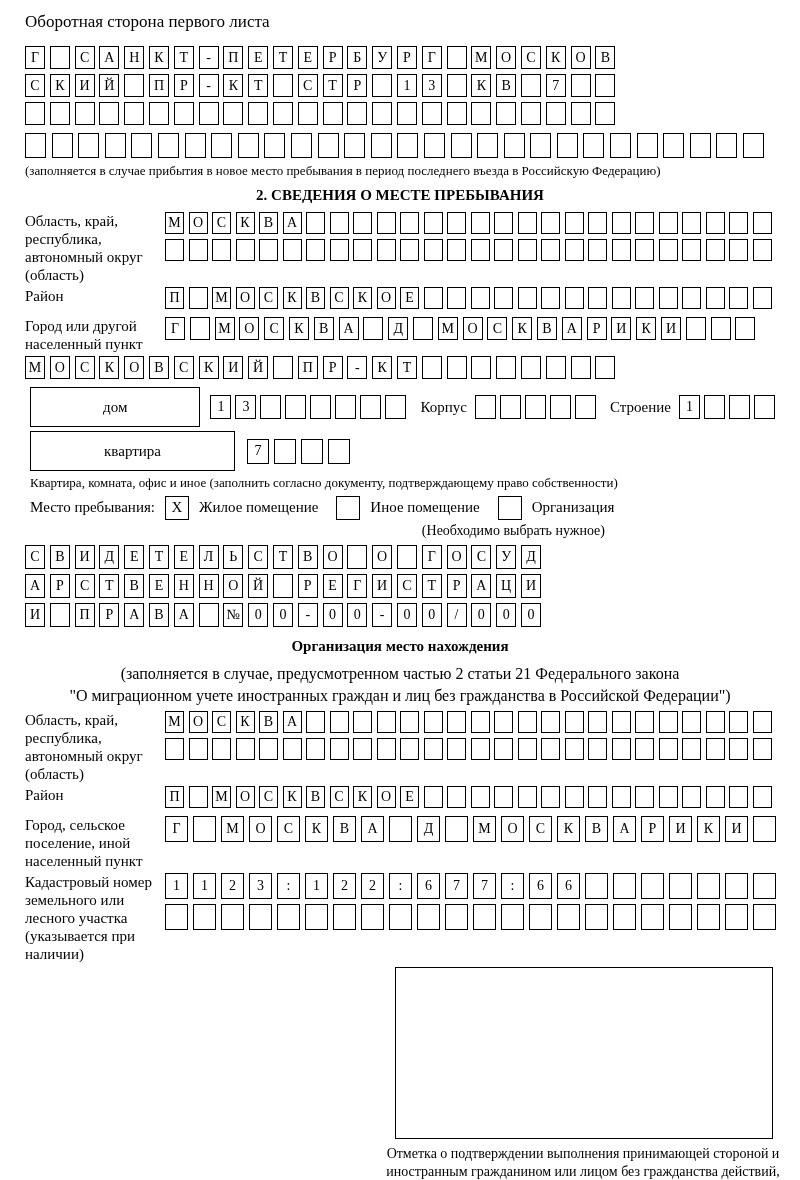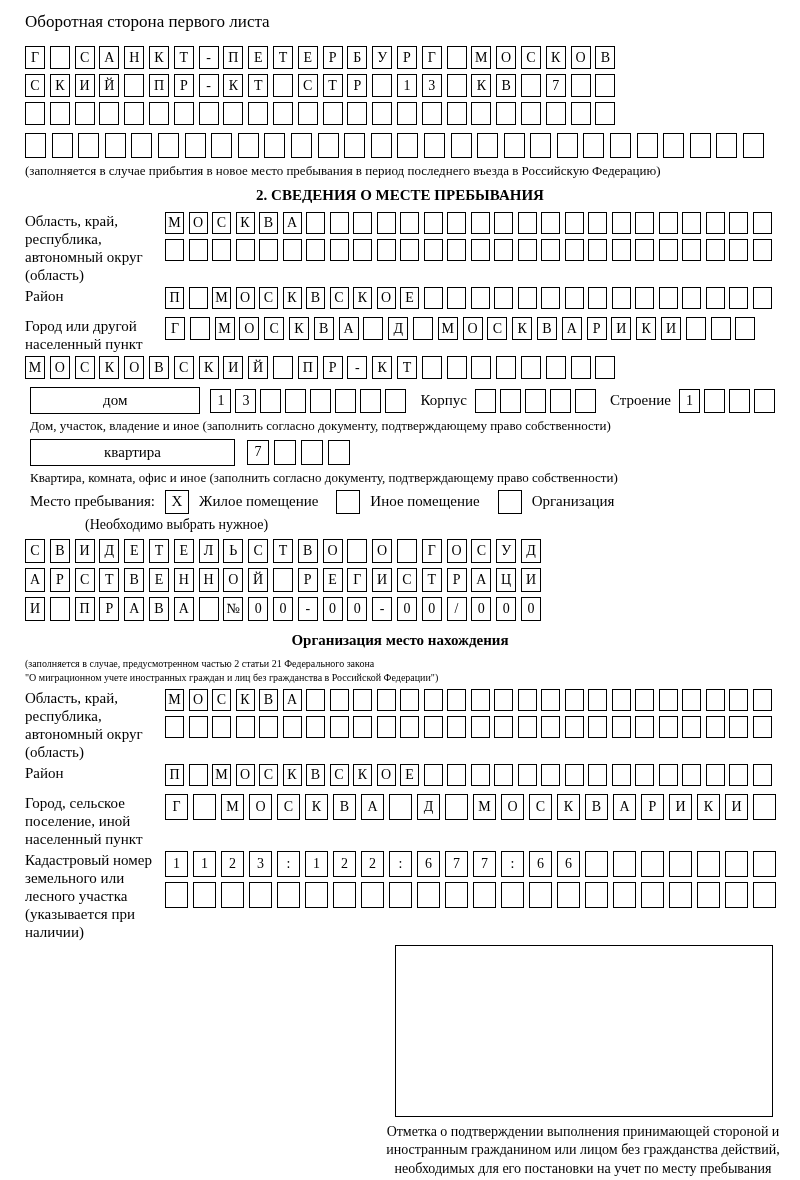--- a/index.html
+++ b/index.html
@@ -31,37 +31,37 @@
   .szH  { gap:4px; }   .szH .cell  { width:21px; height:24px; }
   .szQ  { gap:5px; }   .szQ .cell  { width:22px; height:25px; }
 
   .caption { font-size:13px; line-height:1.25; }
   .caption-center { text-align:left; margin:2px 0 8px 0; }
   .caption-left { margin:0 0 4px 5px; }
 
   .section-title { text-align:center; font-weight:bold; font-size:15px; margin:2px 0 8px 0; }
 
   .house-line { display:flex; align-items:center; margin:2px 0 4px 5px; }
-  .wide-box { border:1.5px solid #000; box-sizing:border-box; height:27px;
+  .wide-box { border:1.5px solid #000; box-sizing:border-box; height:40px;
     display:flex; align-items:center; justify-content:center; font-size:15px; }
   .house-box { width:172px; margin-right:10px; }
   .apt-box { width:205px; margin-right:12px; }
   .inline-label { padding:0 8px 0 14px; white-space:nowrap; }
 
   .stay-row { display:flex; align-items:center; margin:4px 0 2px 5px; }
   .checkbox {
     display:inline-flex; align-items:center; justify-content:center;
     width:24px; height:24px; border:1.5px solid #000; box-sizing:border-box;
     font-size:15px; margin:0 10px;
   }
   .stay-opt { white-space:nowrap; }
   .opt-gap { margin-left:18px; }
-  .stay-note { text-align:left; width:520px; margin-left:60px; font-size:14px; margin-bottom:6px; }
-
-  .fact-caption { text-align:left; font-size:10px; line-height:1.35; margin-bottom:5px; }
+  .stay-note { text-align:right; width:520px; margin-left:60px; font-size:14px; margin-bottom:6px; }
+
+  .fact-caption { text-align:center; font-size:16px; line-height:1.35; margin-bottom:5px; }
 
   .stamp-box { width:378px; height:172px; border:1.5px solid #000; box-sizing:border-box;
     margin:4px 0 6px 370px; }
   .stamp-caption { width:412px; margin-left:352px; text-align:center; font-size:14px; line-height:1.3; }
 </style>
 </head>
 <body>
 
 <div class="page">
 
@@ -363,21 +363,20 @@
         <span class="cell"></span>
       </div>
     <div class="inline-label">Строение</div>
     <div class="cells szH" style="margin-bottom:0">
         <span class="cell">1</span>
         <span class="cell"></span>
         <span class="cell"></span>
         <span class="cell"></span>
       </div>
   </div>
-  <div class="caption caption-left">Дом, участок, владение и иное (заполнить согласно документу, подтверждающему право собственности)</div>
 
   <div class="house-line">
     <div class="wide-box apt-box">квартира</div>
     <div class="cells szQ" style="margin-bottom:0">
         <span class="cell">7</span>
         <span class="cell"></span>
         <span class="cell"></span>
         <span class="cell"></span>
       </div>
   </div>

